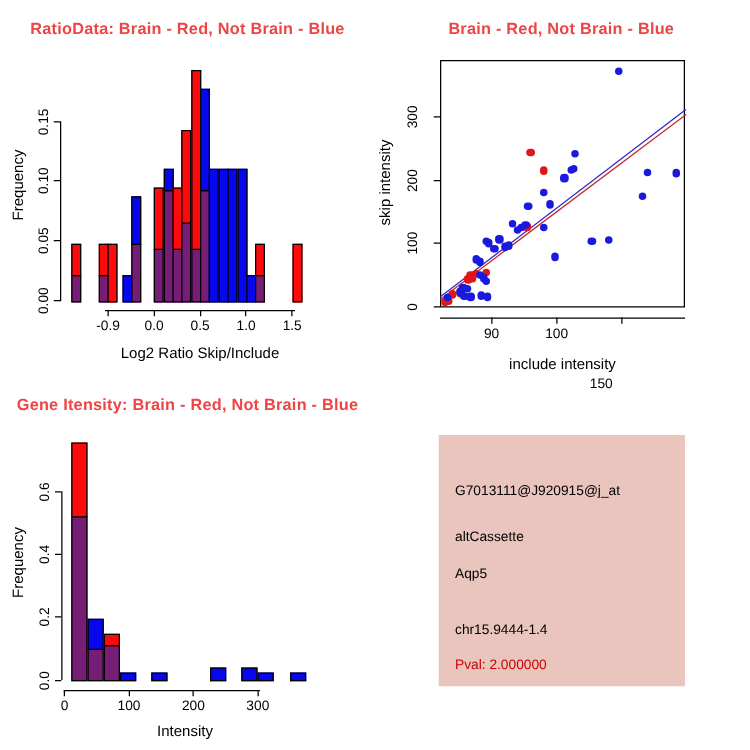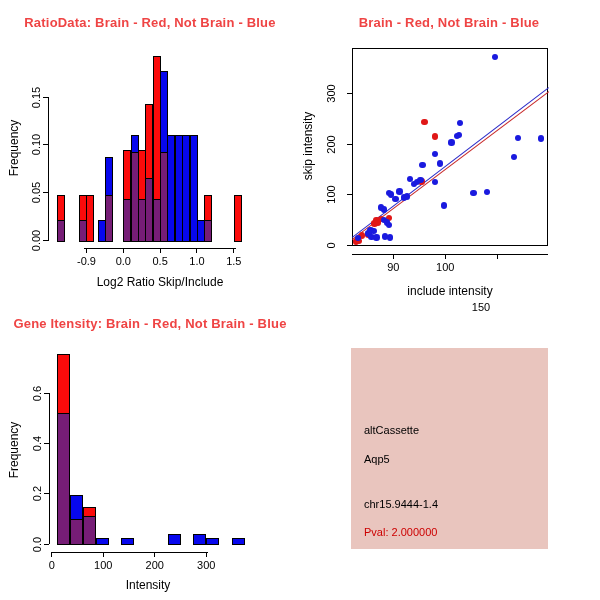--- a/index.html
+++ b/index.html
@@ -196,18 +196,19 @@
       <div class="seg" style="left: 95.5px; top: 538.474px; width: 13.8825px; height: 6.5264px; background: rgb(7, 7, 238);"></div>
       <div class="seg" style="left: 120.5px; top: 538.474px; width: 13.8825px; height: 6.5264px; background: rgb(7, 7, 238);"></div>
       <div class="seg" style="left: 167.5px; top: 533.952px; width: 13.8825px; height: 11.048px; background: rgb(7, 7, 238);"></div>
       <div class="seg" style="left: 192.5px; top: 533.952px; width: 13.8825px; height: 11.048px; background: rgb(7, 7, 238);"></div>
       <div class="seg" style="left: 205.5px; top: 538.474px; width: 13.8825px; height: 6.5264px; background: rgb(7, 7, 238);"></div>
       <div class="seg" style="left: 231.5px; top: 538.474px; width: 13.8825px; height: 6.5264px; background: rgb(7, 7, 238);"></div>
     </div>
 
   <div class="panel" id="panel-info">
     <div class="abs" id="info-rect" style="background: rgb(233, 197, 190);"></div>
+    <div class="infoline" id="il0" style="color: rgb(0, 0, 0);">G7013111@J920915@j_at</div>
     <div class="infoline" id="il1" style="color: rgb(0, 0, 0);">altCassette</div>
     <div class="infoline" id="il2" style="color: rgb(0, 0, 0);">Aqp5</div>
     <div class="infoline" id="il3" style="color: rgb(0, 0, 0);">chr15.9444-1.4</div>
     <div class="infoline" id="il4" style="color: rgb(204, 0, 0);">Pval: 2.000000</div>
   </div>
 </div>
 
 </body></html>

